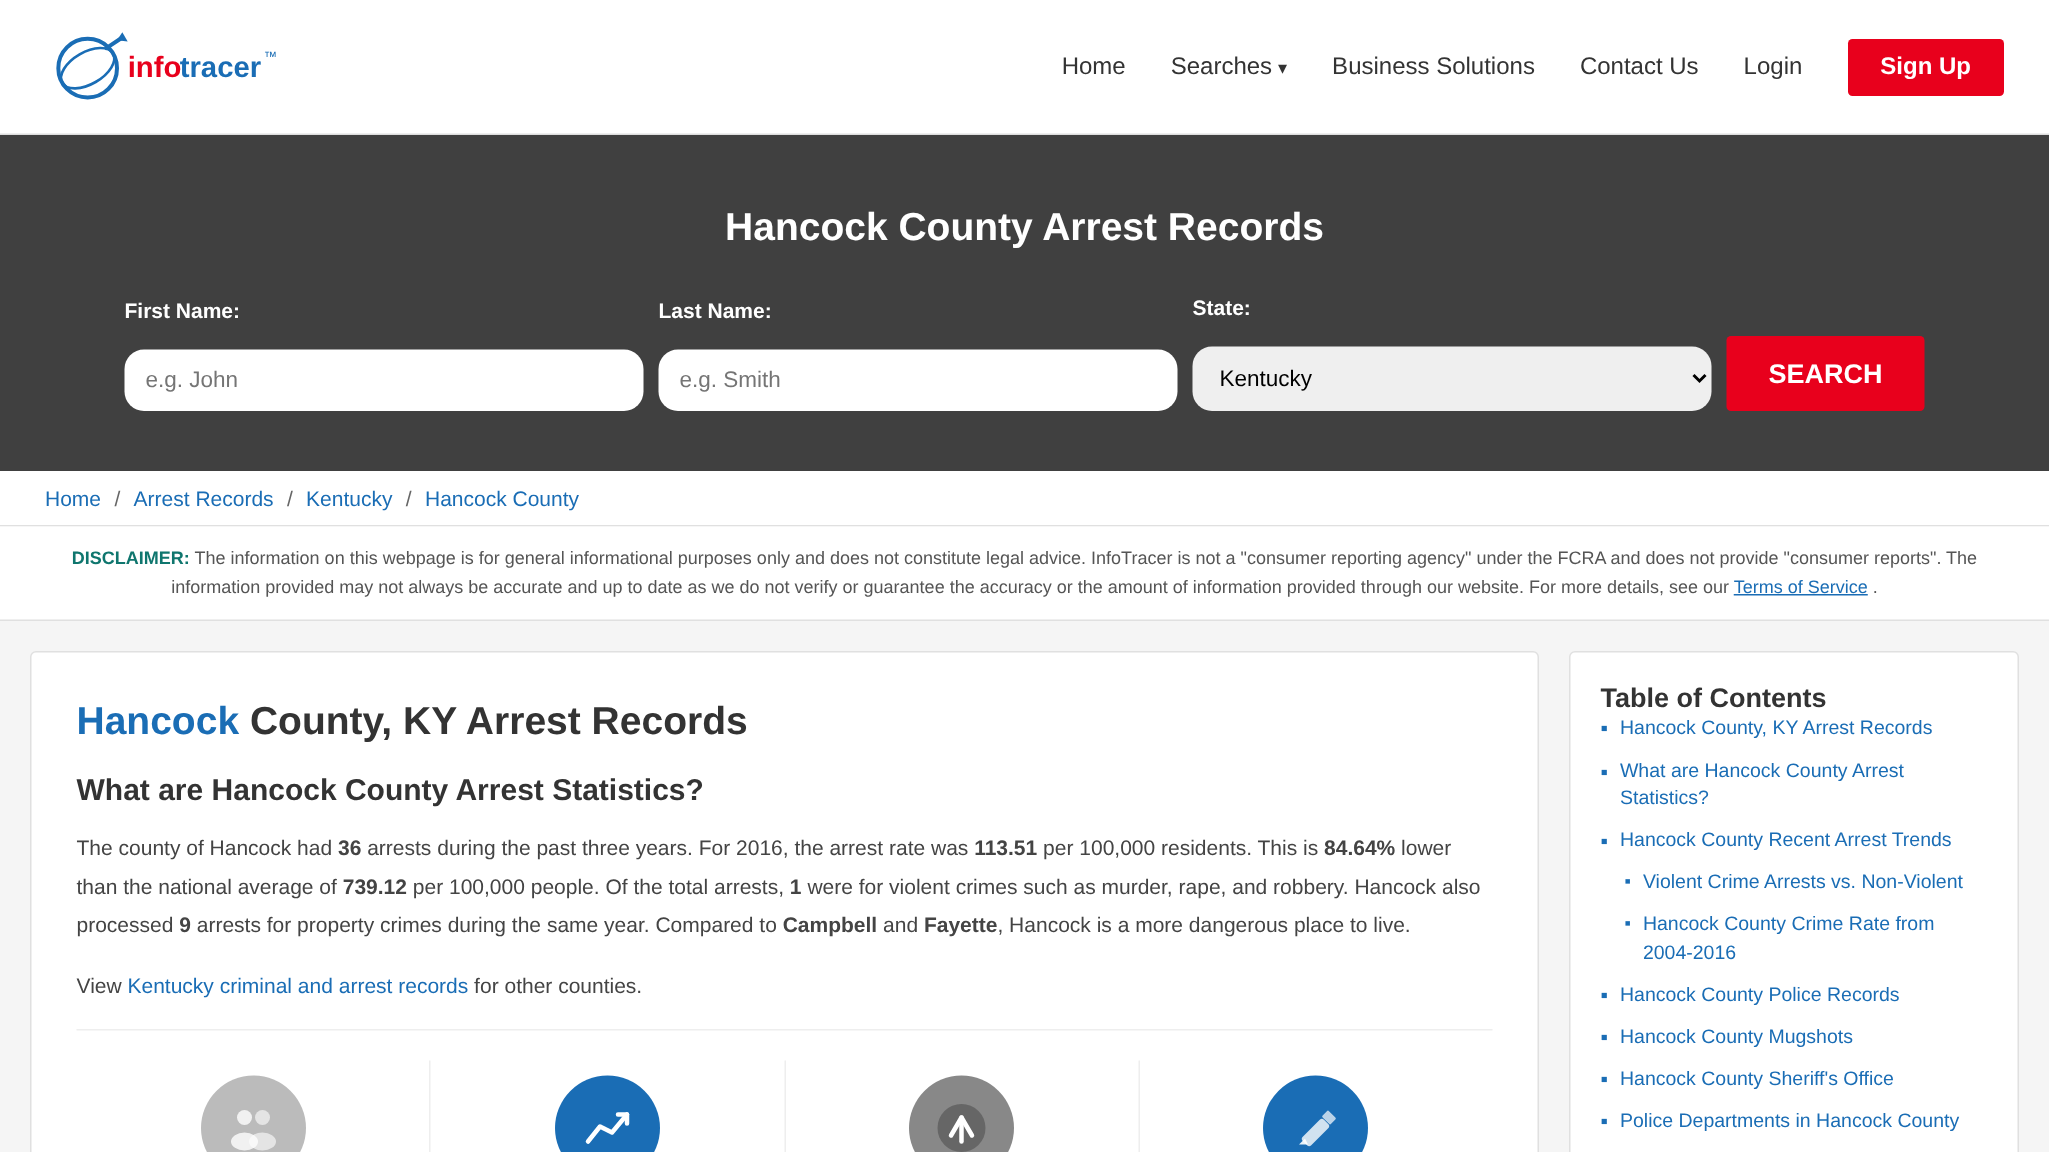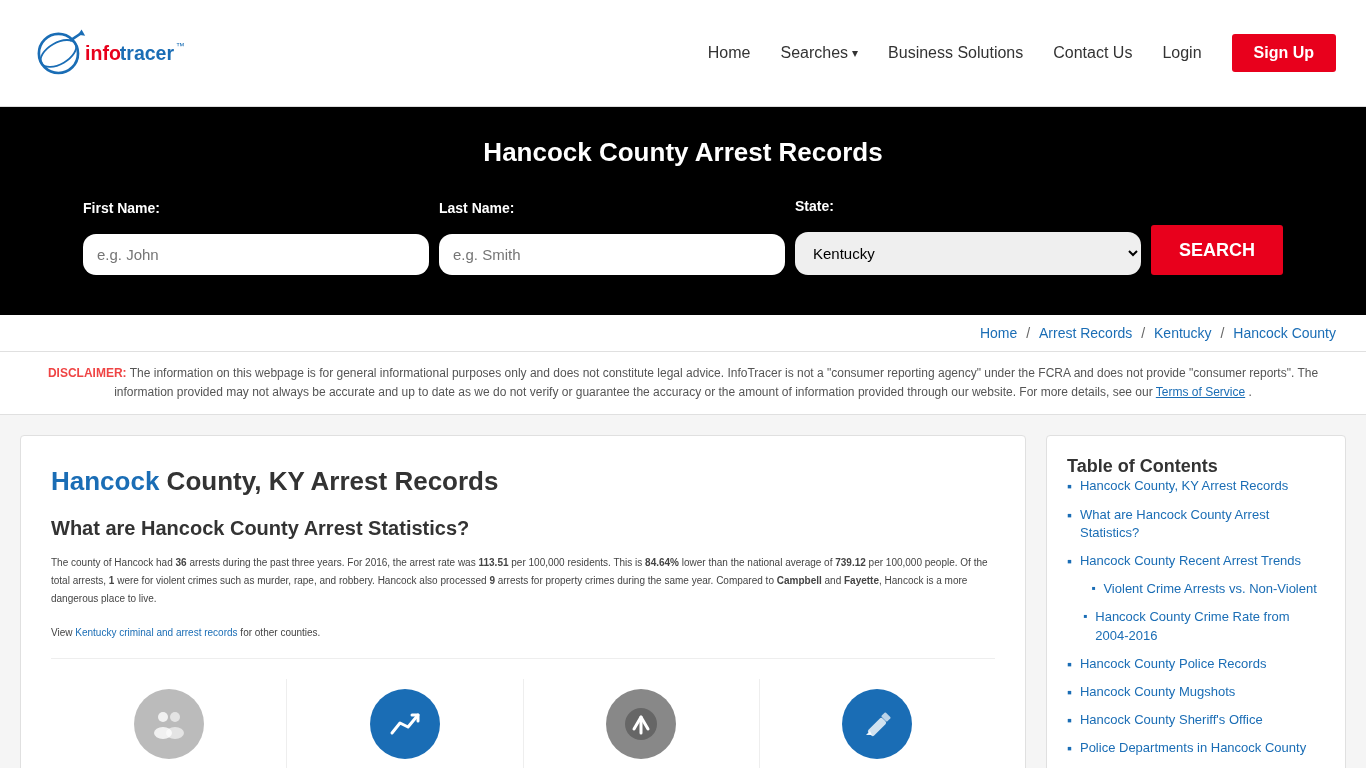--- a/index.html
+++ b/index.html
@@ -6,21 +6,21 @@
     body { font-family: Arial, sans-serif; font-size: 14px; color: #333; background: #f5f5f5; }
 
     
     .header {
       background: #fff;
       border-bottom: 1px solid #ddd;
       padding: 0 30px;
       display: flex;
       align-items: center;
       justify-content: space-between;
-      height: 107px;
+      height: 90px;
     }
     .nav {
       display: flex;
       align-items: center;
       gap: 30px;
     }
     .nav a {
       text-decoration: none;
       color: #333;
       font-size: 16px;
@@ -37,22 +37,22 @@
       border: none;
       padding: 10px 22px;
       font-size: 16px;
       font-weight: bold;
       cursor: pointer;
       border-radius: 3px;
     }
 
     
     .hero {
-      background: #000000;
-      padding: 30px 30px 40px;
+      background: #404040;
+      padding: 46px 30px 40px;
       text-align: center;
     }
     .hero h1 {
       color: #fff;
       font-size: 26px;
       font-weight: bold;
       margin-bottom: 30px;
     }
     .search-form {
       display: flex;
@@ -96,39 +96,38 @@
       white-space: nowrap;
       height: 50px;
     }
 
     
     .breadcrumb {
       background: #fff;
       padding: 10px 30px;
       border-bottom: 1px solid #e0e0e0;
       font-size: 14px;
-      text-align: right;
     }
     .breadcrumb a {
       color: #1a6db5;
       text-decoration: none;
     }
     .breadcrumb span { color: #666; margin: 0 5px; }
 
     
     .disclaimer {
       background: #fff;
       padding: 12px 30px;
       border-bottom: 1px solid #e0e0e0;
       font-size: 12px;
       color: #555;
       text-align: center;
       line-height: 1.6;
     }
-    .disclaimer strong { color: #ef4444; }
+    .disclaimer strong { color: #0f766e; }
     .disclaimer a { color: #1a6db5; }
 
     
     .main-content {
       display: flex;
       gap: 0;
       max-width: 1366px;
       margin: 0 auto;
       padding: 20px 20px;
       gap: 20px;
@@ -156,21 +155,21 @@
       color: #333;
     }
     .content-left h2 span.hancock { color: #1a6db5; }
     .content-left h3 {
       font-size: 20px;
       font-weight: bold;
       margin-bottom: 14px;
       color: #333;
     }
     .content-left p {
-      font-size: 10px;
+      font-size: 14px;
       line-height: 1.8;
       color: #444;
       margin-bottom: 16px;
     }
     .content-left p a {
       color: #1a6db5;
       text-decoration: none;
     }
     .content-left p strong { font-weight: bold; }
 
@@ -227,21 +226,20 @@
     }
     .toc ul li::before {
       content: '▪';
       color: #1a6db5;
       font-size: 14px;
       margin-top: 1px;
       flex-shrink: 0;
     }
     .toc ul li.sub-item {
       margin-left: 16px;
-      justify-content: center;
     }
     .toc ul li.sub-item::before {
       content: '▪';
       color: #1a6db5;
       font-size: 12px;
     }
     .toc a {
       color: #1a6db5;
       text-decoration: none;
       line-height: 1.4;

